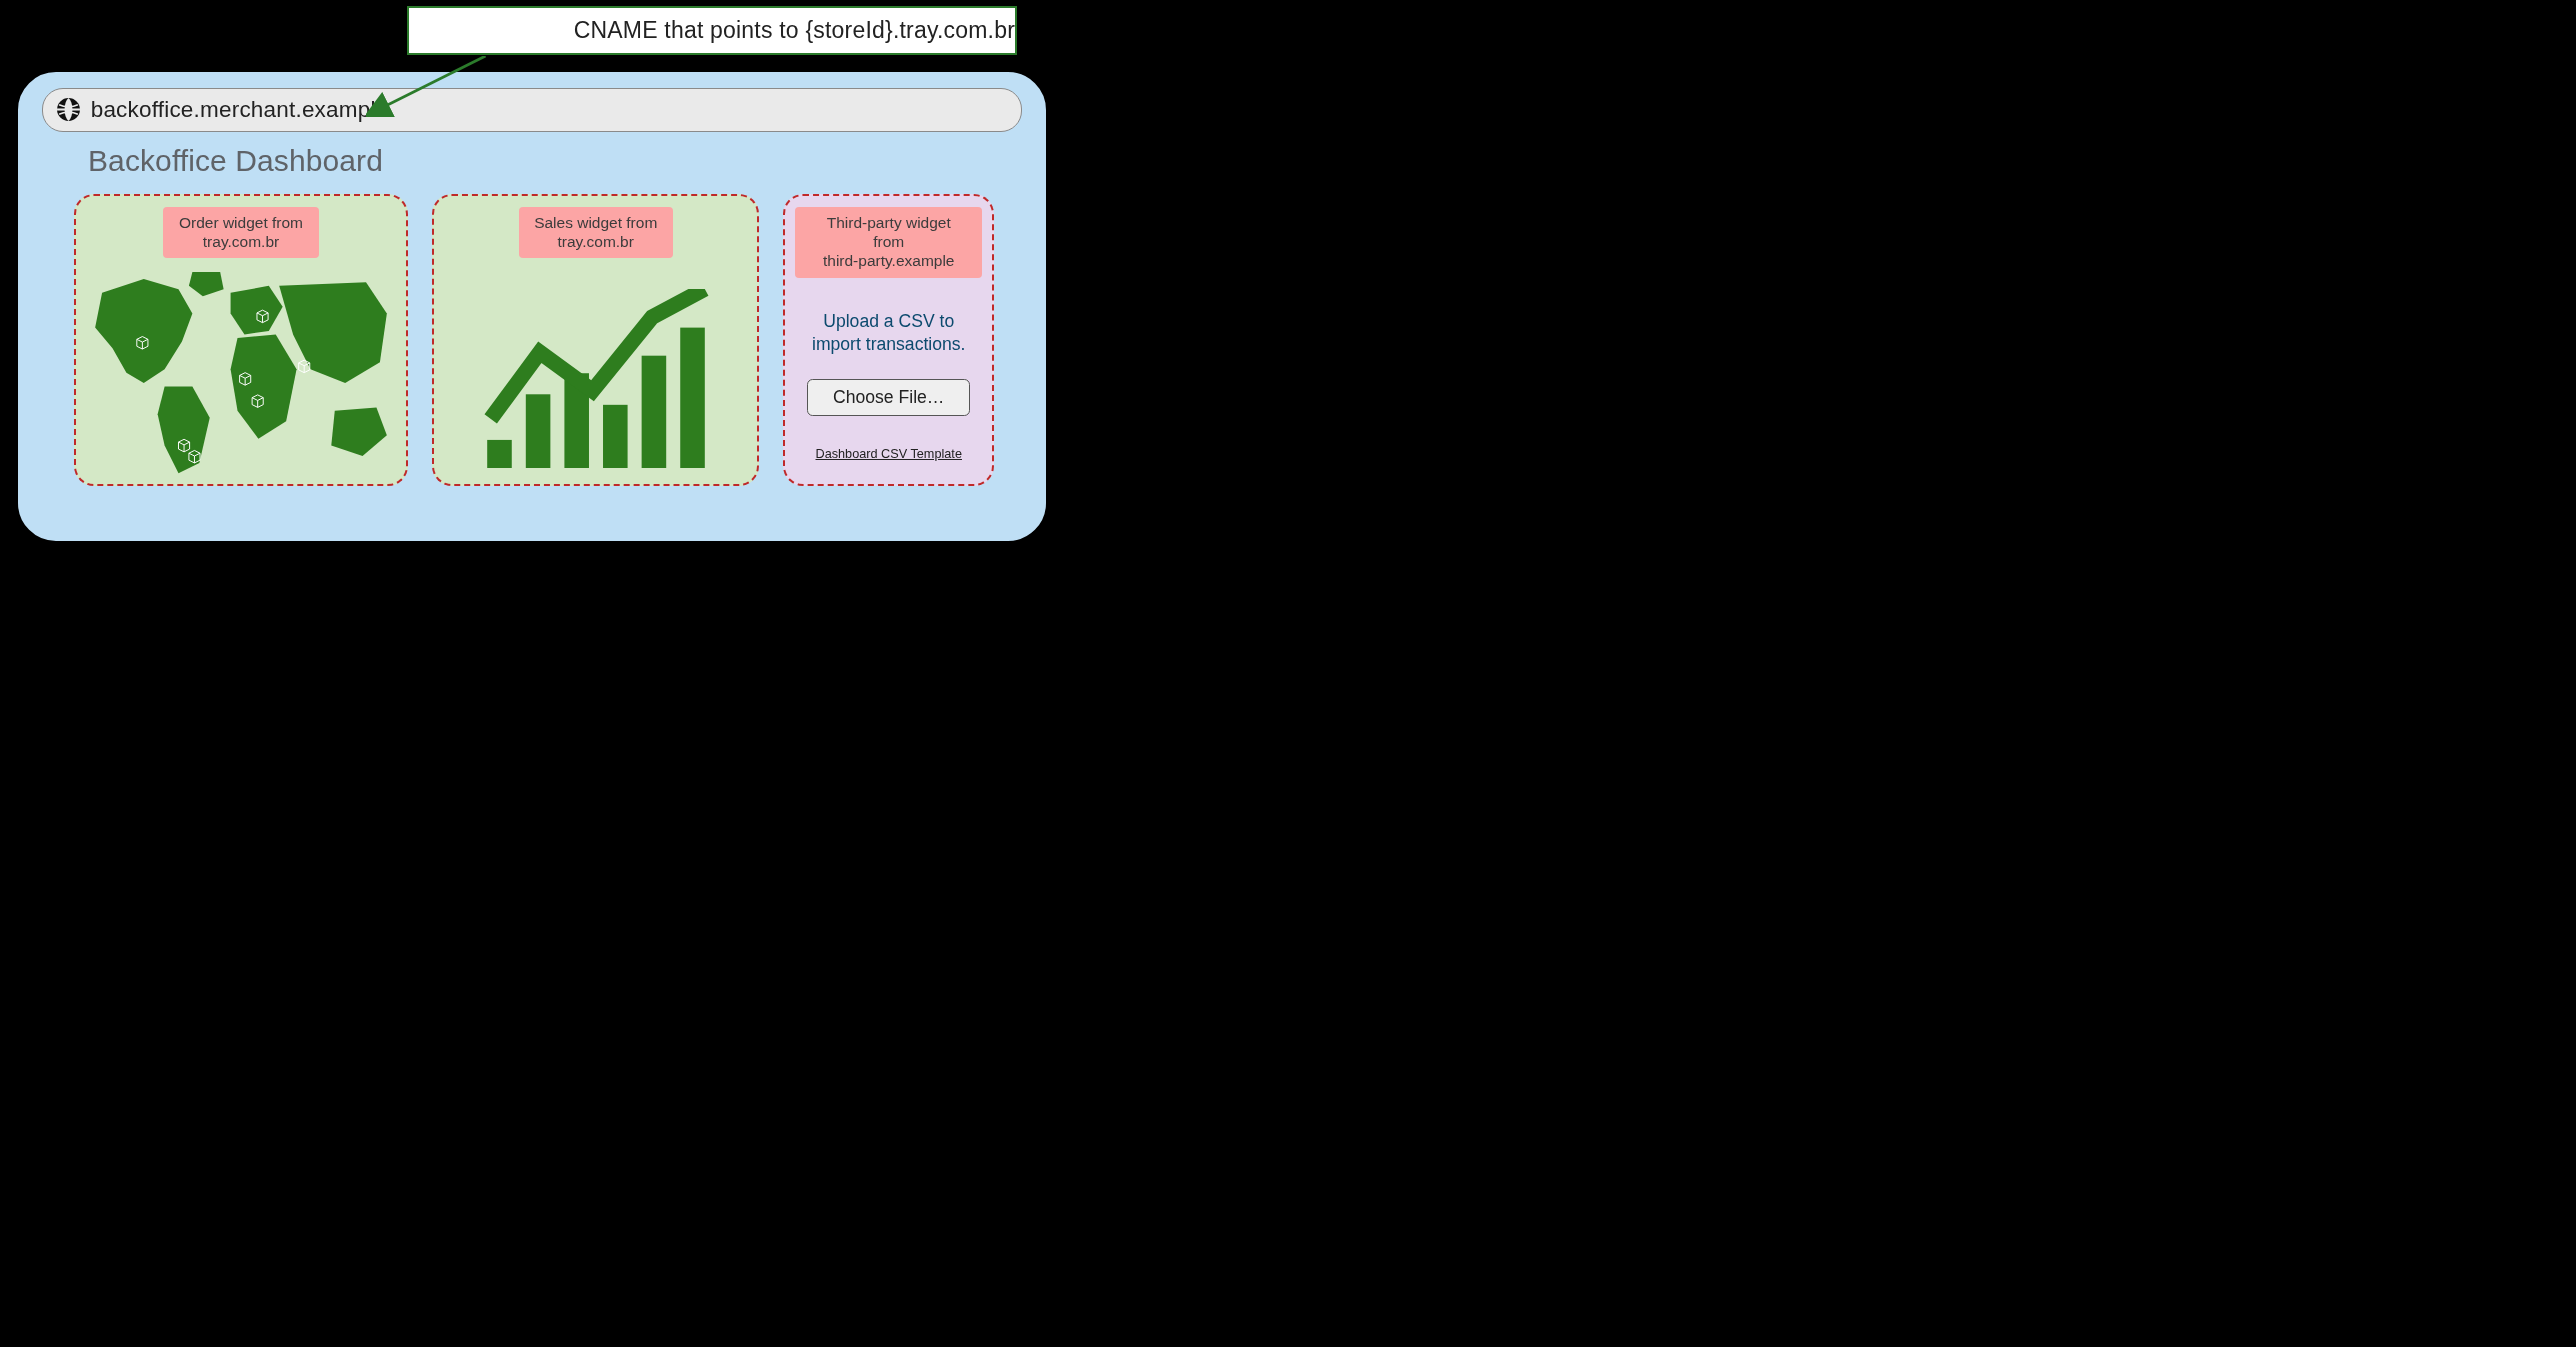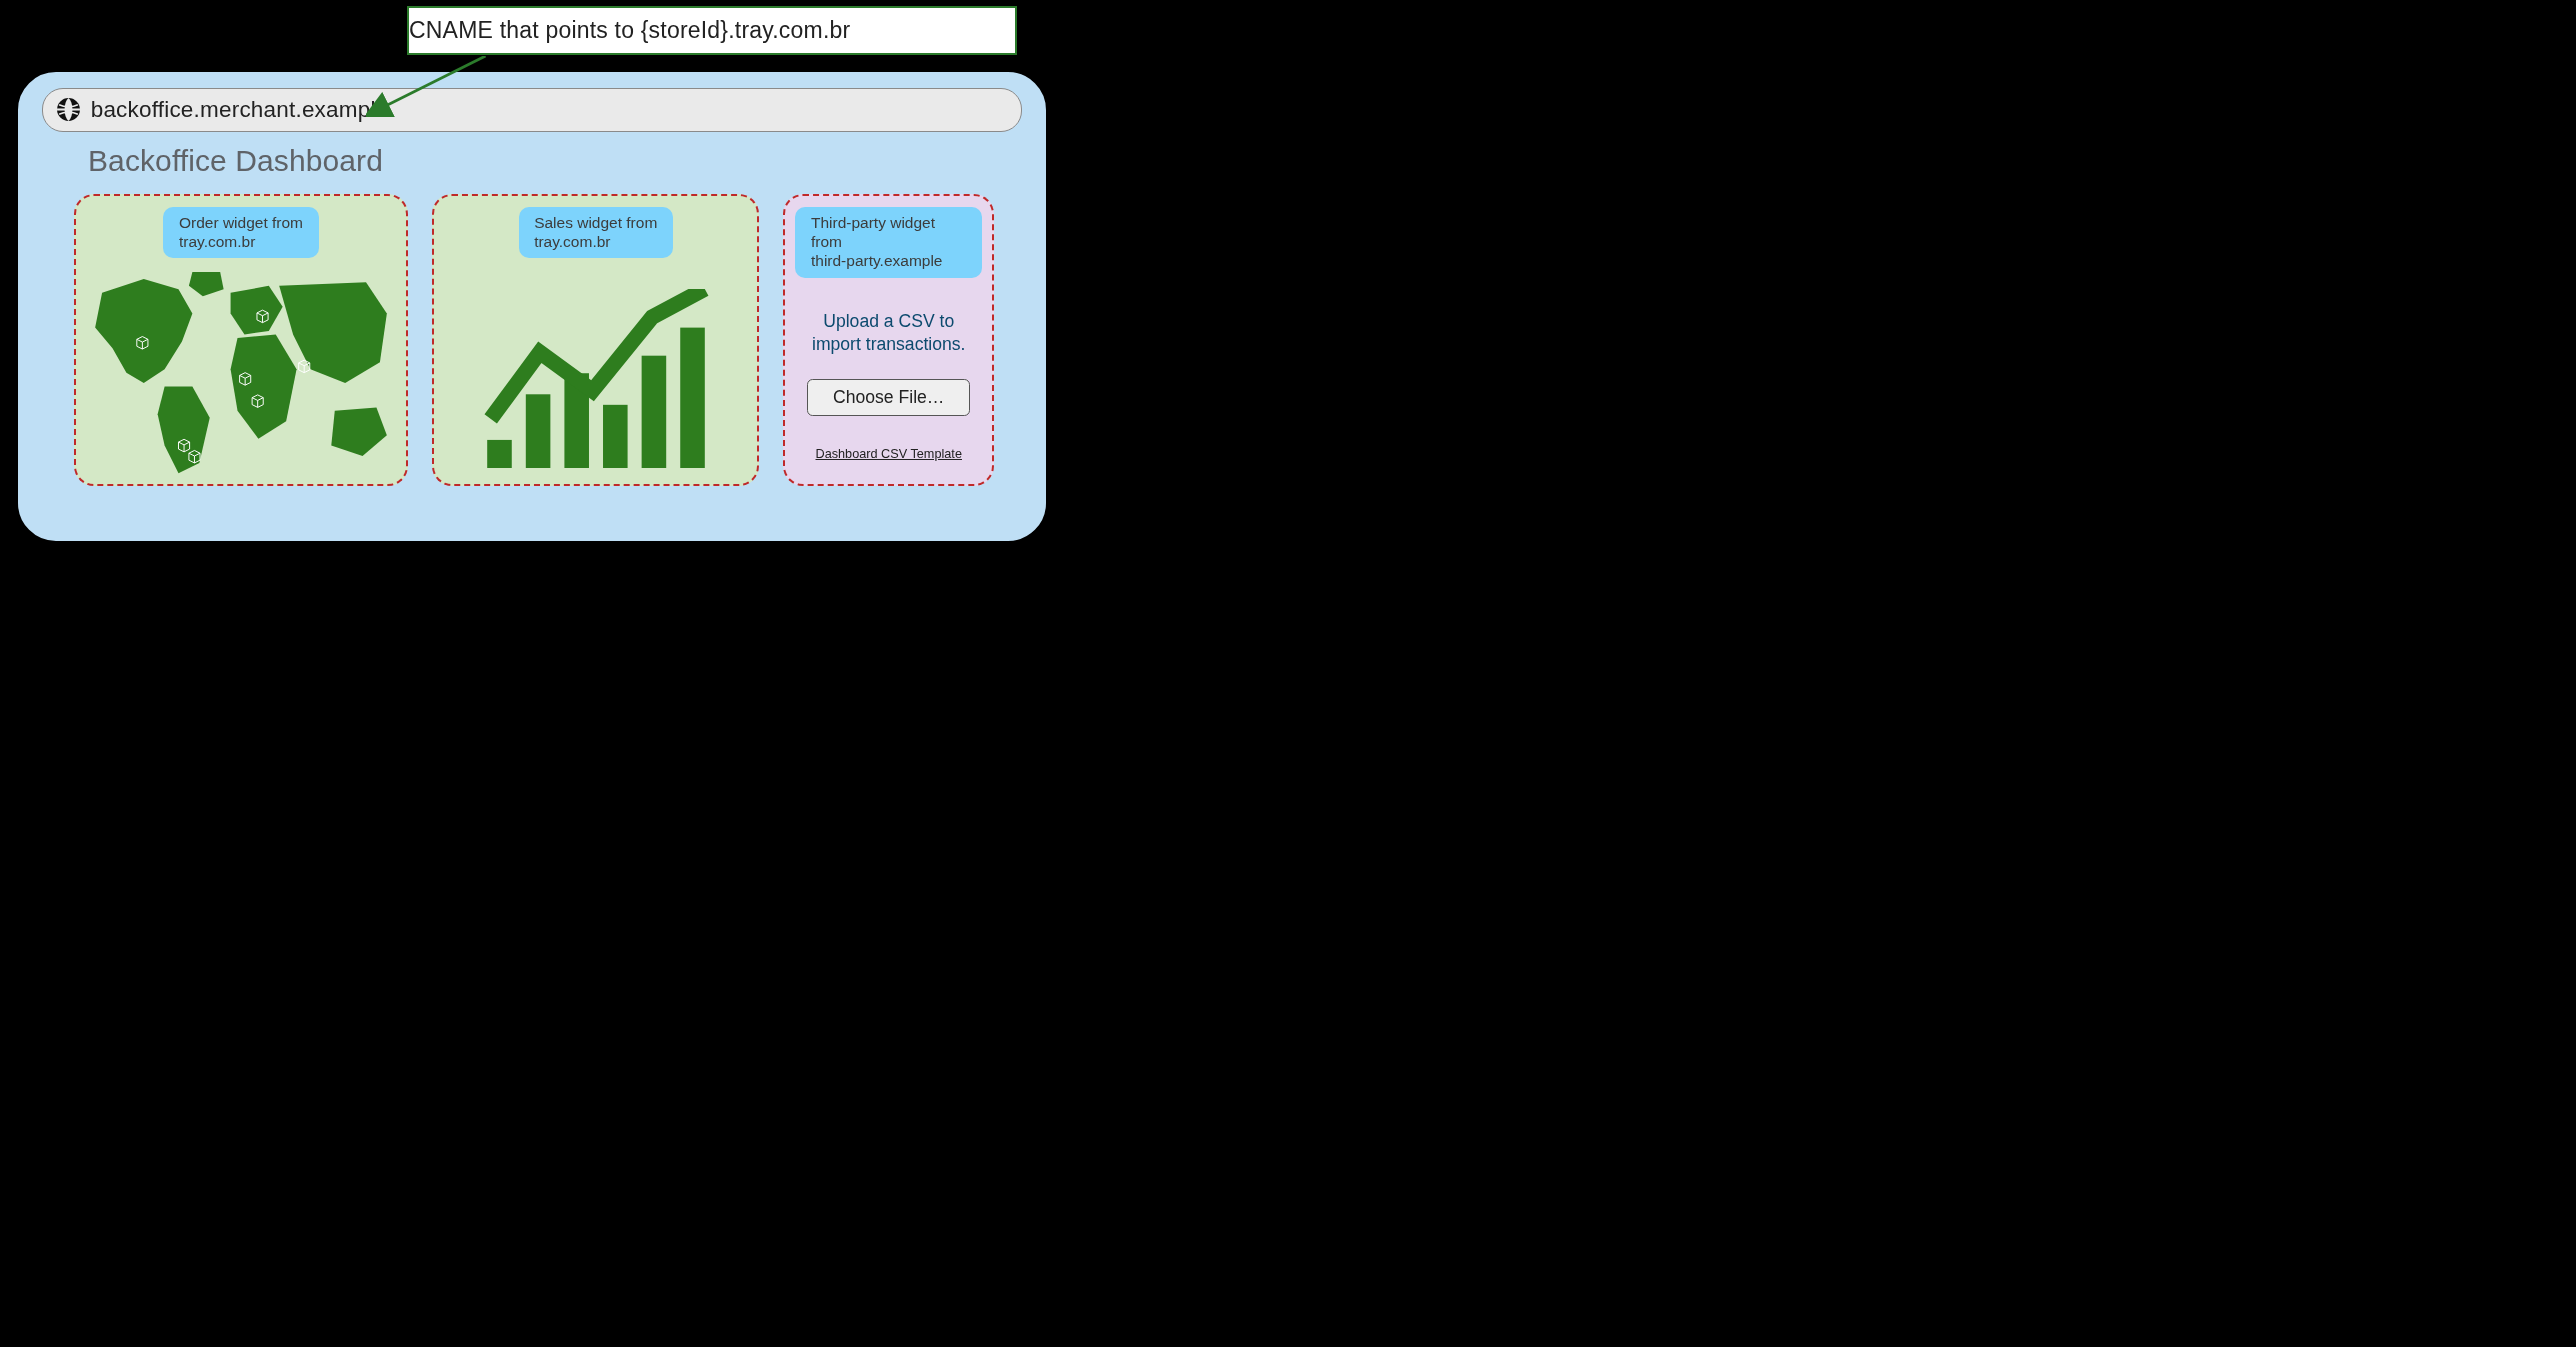--- a/index.html
+++ b/index.html
@@ -14,21 +14,21 @@
   .callout {
     position: absolute;
     top: 5.6px;
     left: 407px;
     width: 610px;
     height: 49px;
     background: #fff;
     border: 2.8px solid #2b7b2b;
     display: flex;
     align-items: center;
-    justify-content: flex-start;
+    justify-content: flex-end;
     font-size: 23px;
     color: #222;
     z-index: 5;
     letter-spacing: 0.2px;
   }
   .arrow {
     position: absolute;
     top: 56px;
     left: 366px;
     width: 134px;
@@ -84,26 +84,26 @@
     height: 292px;
     display: flex;
     flex-direction: column;
     align-items: center;
     padding: 11.3px 10px 10px 10px;
   }
   .widget.green { background: #d4e8c6; width: 338px; }
   .widget.green2 { background: #d4e8c6; width: 338px; }
   .widget.purple { background: #e7d7ee; width: 217px; }
   .widget-label {
-    background: #7dd3fc;
-    border-radius: 10px;
+    background: #fca5a5;
+    border-radius: 4px;
     padding: 5.6px 15.5px 7px 15.5px;
     font-size: 15.5px;
     color: #3c3c3c;
-    text-align: left;
+    text-align: center;
     line-height: 1.25;
     white-space: pre-line;
   }
   .world-map {
     margin-top: 7px;
     width: 310px;
     height: 211px;
   }
   .sales-chart {
     margin-top: 31px;

